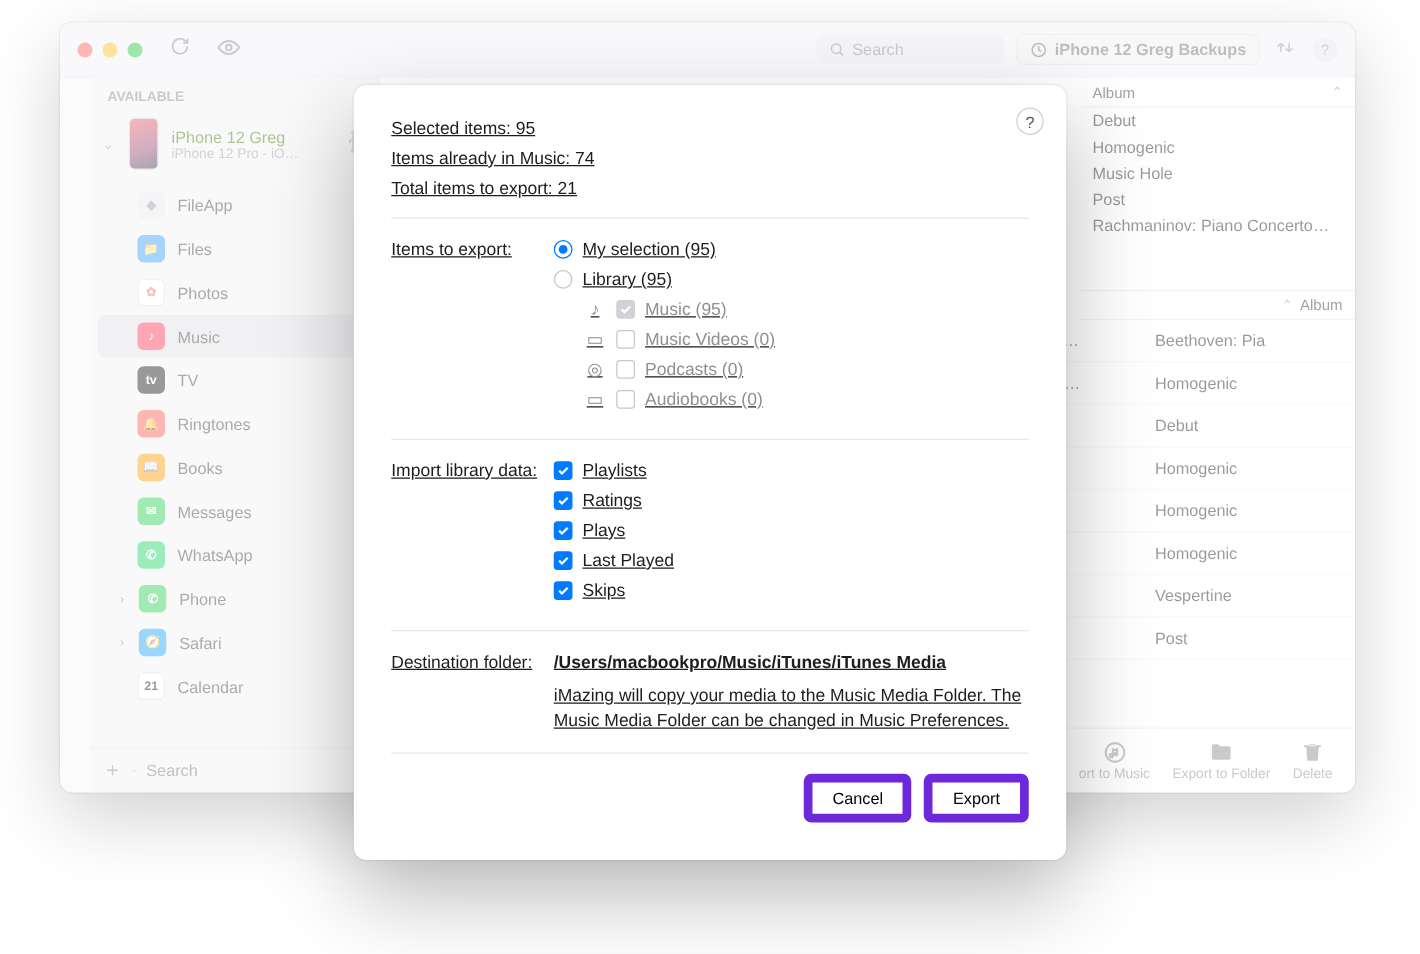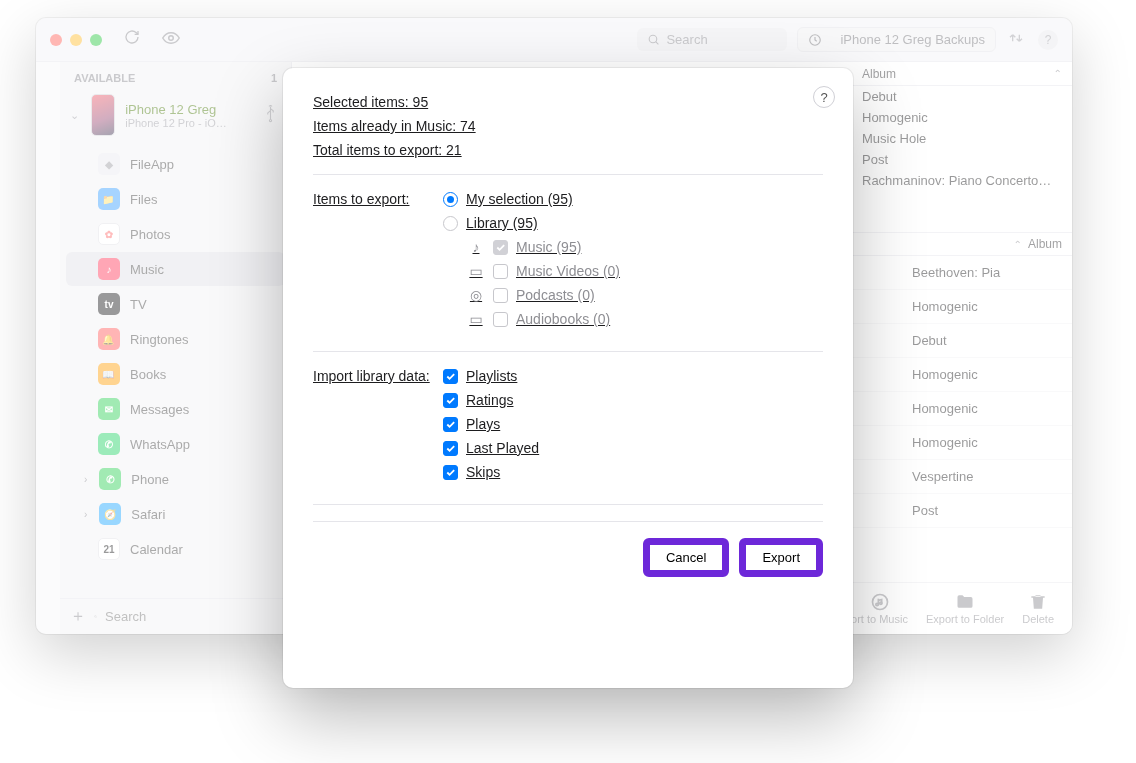--- a/index.html
+++ b/index.html
@@ -1,28 +1,28 @@
 <!DOCTYPE html>
 <html><head>
 <meta charset="utf-8">
 <style>
   * { box-sizing: border-box; margin: 0; padding: 0; }
   html, body { width: 1136px; height: 763px; font-family: -apple-system, "Helvetica Neue", Arial, sans-serif; font-size: 13px; color: #1d1d1f; background: #fff; overflow: hidden; }
   .window {
-    position: absolute; left: 36px; top: 18px; width: 1036px; height: 616px;
+    position: absolute; left: 48px; top: 18px; width: 1036px; height: 616px;
     background: #f6f6f8; border-radius: 10px; box-shadow: 0 20px 60px rgba(0,0,0,0.18), 0 0 0 1px rgba(0,0,0,0.05);
     overflow: hidden;
   }
   .titlebar { height: 44px; display: flex; align-items: center; padding: 0 14px; border-bottom: 1px solid #e5e5ea; background: #f2f2f5; }
   .traffic { display: flex; gap: 8px; }
   .dot { width: 12px; height: 12px; border-radius: 50%; }
   .dot.red { background: #ff5f57; } .dot.yellow { background: #febc2e; } .dot.green { background: #28c840; }
   .tb-icons { display: flex; gap: 22px; margin-left: 22px; color: #8a8a90; }
   .search-pill { margin-left: auto; display: flex; align-items: center; gap: 6px; background: #e9e9ee; border-radius: 6px; padding: 4px 10px; width: 150px; color: #8a8a90; }
-  .backup-pill { margin-left: 10px; display: flex; align-items: center; gap: 18px; background: #efeff2; border: 1px solid #e1e1e6; border-radius: 6px; padding: 4px 10px; color: #707075; }
+  .backup-pill { margin-left: 10px; display: flex; align-items: center; gap: 6px; background: #efeff2; border: 1px solid #e1e1e6; border-radius: 6px; padding: 4px 10px; color: #707075; font-weight: bold; }
   .tb-right { display:flex; gap: 14px; margin-left: 12px; color: #9b9ba2; align-items:center;}
   .body { position: absolute; top: 44px; bottom: 0; left: 0; right: 0; display: flex; }
   .sidebar { width: 232px; background: #f2f2f4; border-right: 1px solid #e5e5ea; display:flex; flex-direction:column;margin-left:24px; }
   .sb-header { font-size: 11px; font-weight: 600; color: #8a8a90; padding: 10px 14px 4px; display:flex; justify-content:space-between;}
   .device { display:flex; align-items:center; padding: 6px 10px; gap:10px;}
   .phone-thumb { width:24px; height:42px; border-radius:5px; background: linear-gradient(160deg,#f05a66 0%, #9b4b74 60%, #3a3552 100%); border:1px solid #d0d0d6;}
   .device-title { font-size: 13px; color: #4d7c0f;}
   .device-sub { font-size: 11px; color: #9b9ba2;}
   .sb-list { margin-top: 4px; flex:1; overflow:hidden;}
   .sb-item { display:flex; align-items:center; gap: 10px; padding: 6px 10px 6px 32px; color:#444; border-radius:6px; margin:1px 6px; }
@@ -378,18 +378,25 @@
         <span class="chk checked">
             <svg viewBox="0 0 24 24" fill="none" stroke="#fff" stroke-width="4">
               <path d="M5 12l5 5L20 7"></path>
             </svg>
           </span>
         <span>Skips</span>
       </div>
     </div>
   </div>
   <hr>
+  <div class="form-row">
+    <div class="form-label">Destination folder:</div>
+    <div class="form-body">
+      <div class="dest-path">/Users/macbookpro/Music/iTunes/iTunes Media</div>
+      <div class="dest-note">iMazing will copy your media to the Music Media Folder. The Music Media Folder can be changed in Music Preferences.</div>
+    </div>
+  </div>
   <hr>
   <div class="btn-row">
     <button class="btn">Cancel</button>
     <button class="btn">Export</button>
   </div>
 </div>
 
 </body></html>

